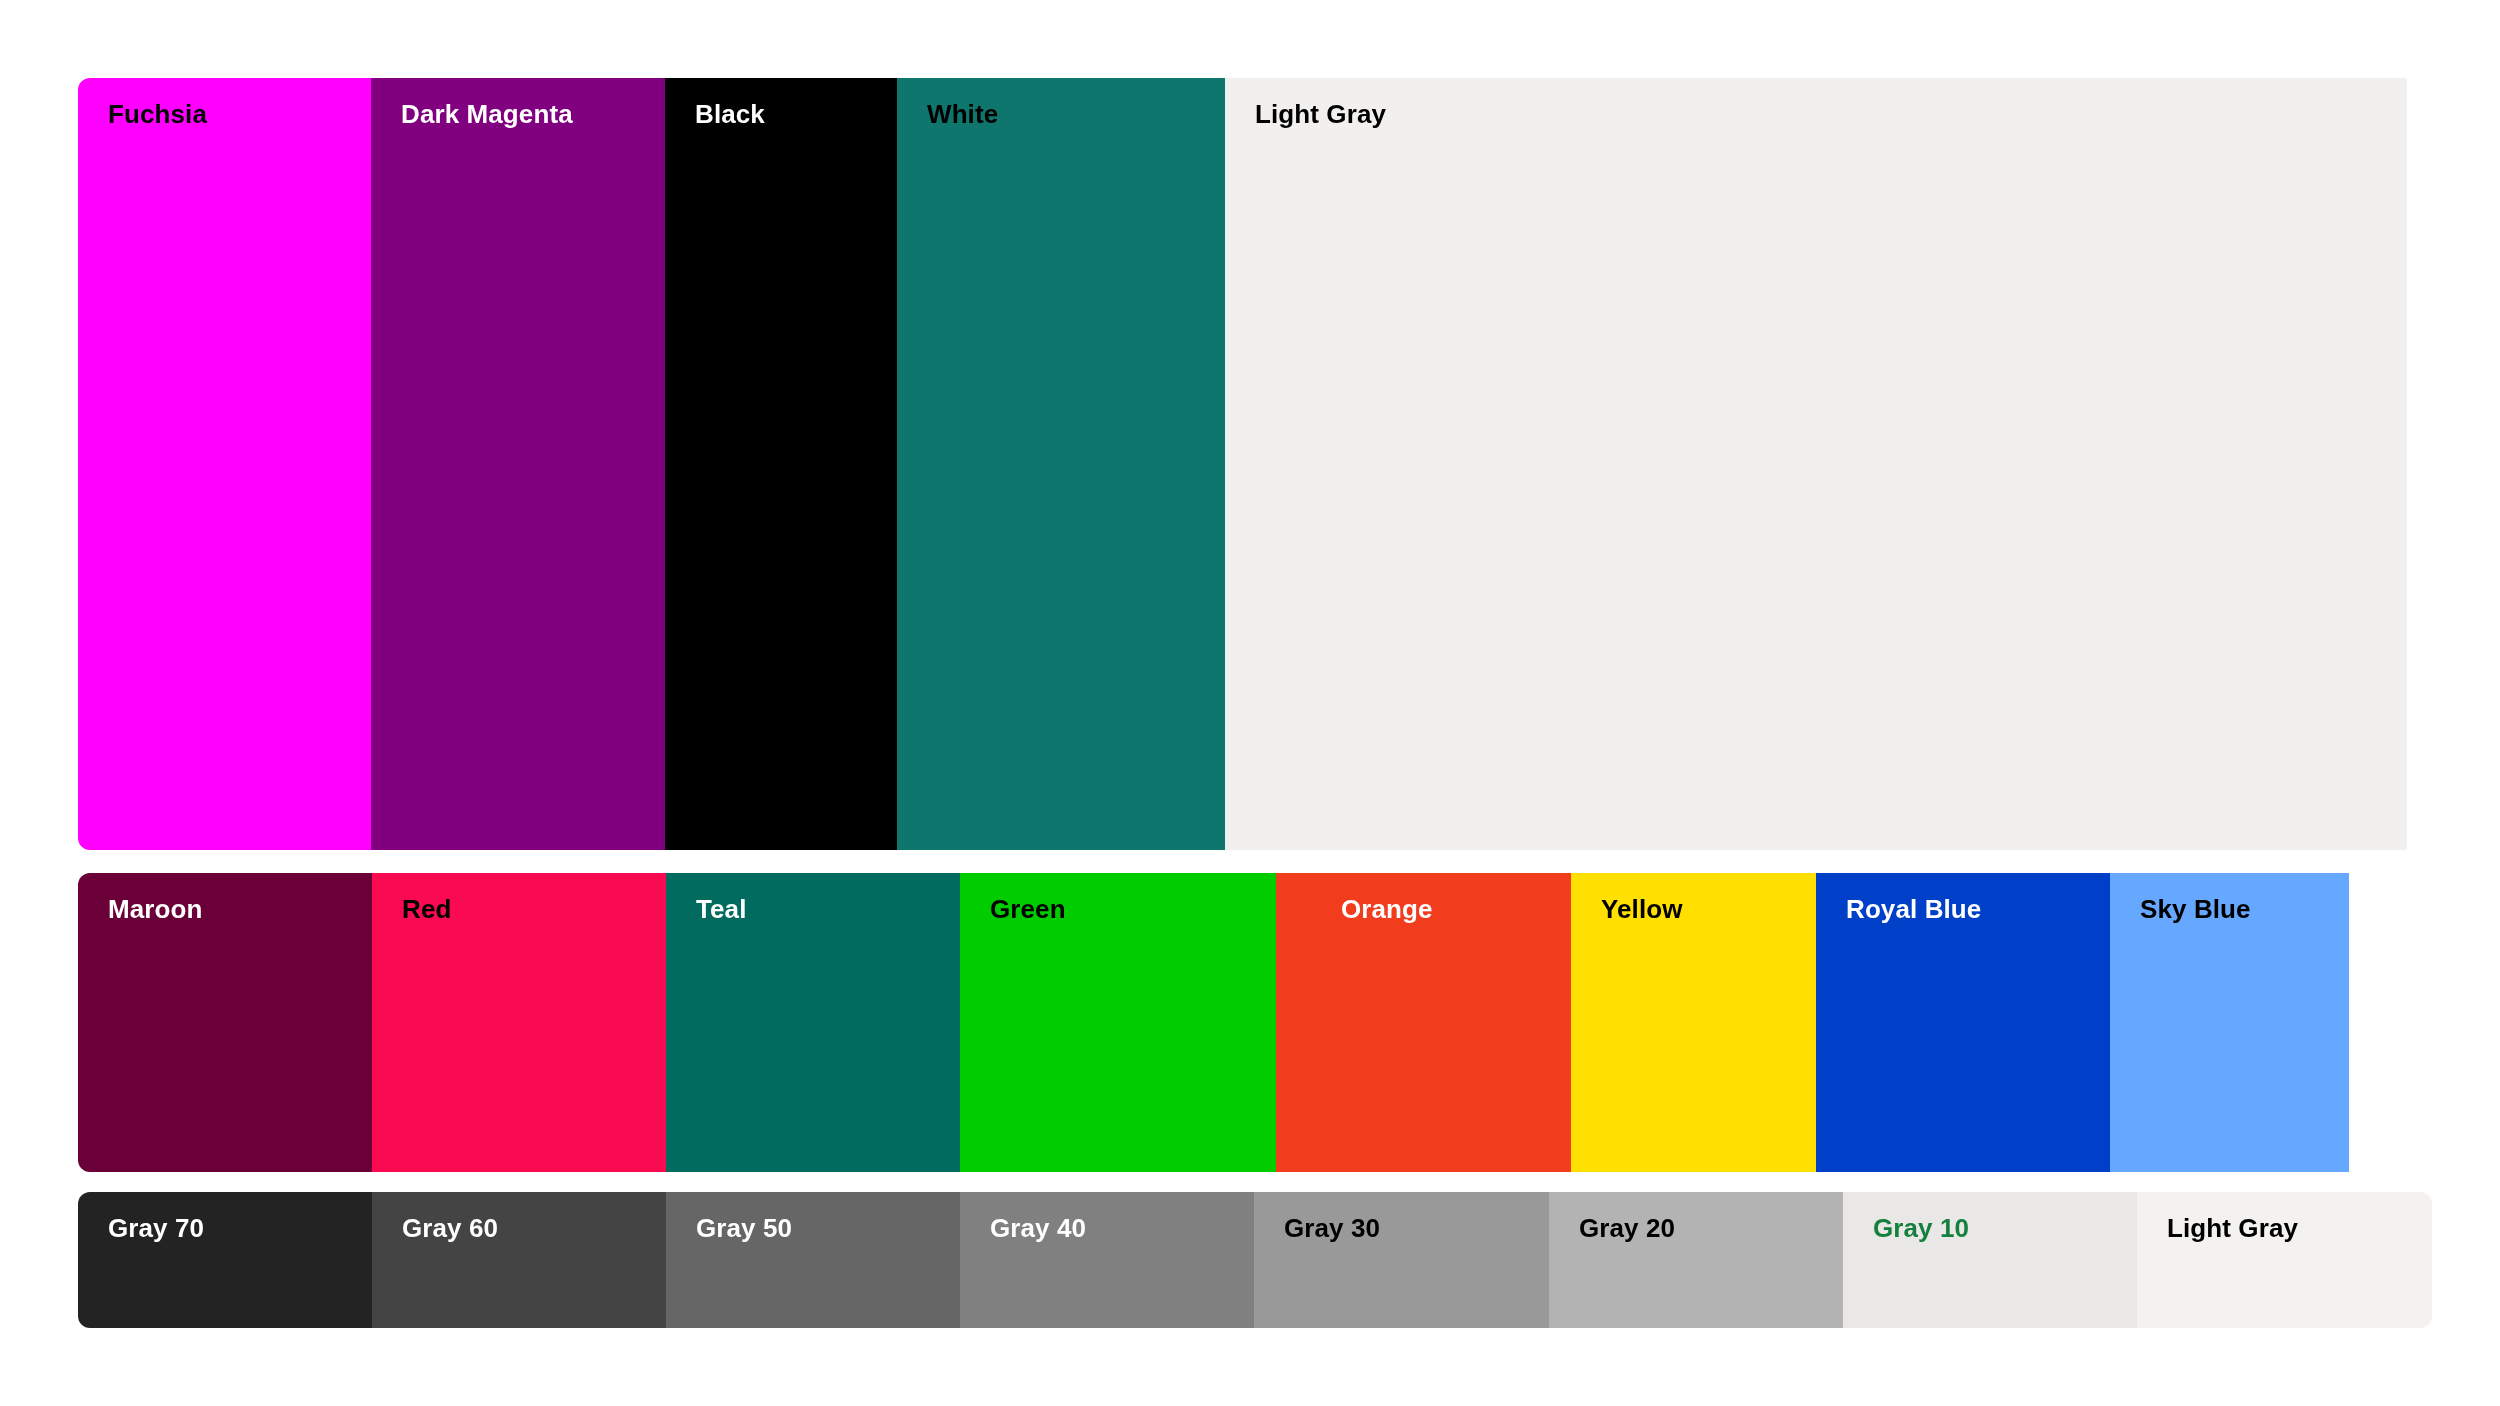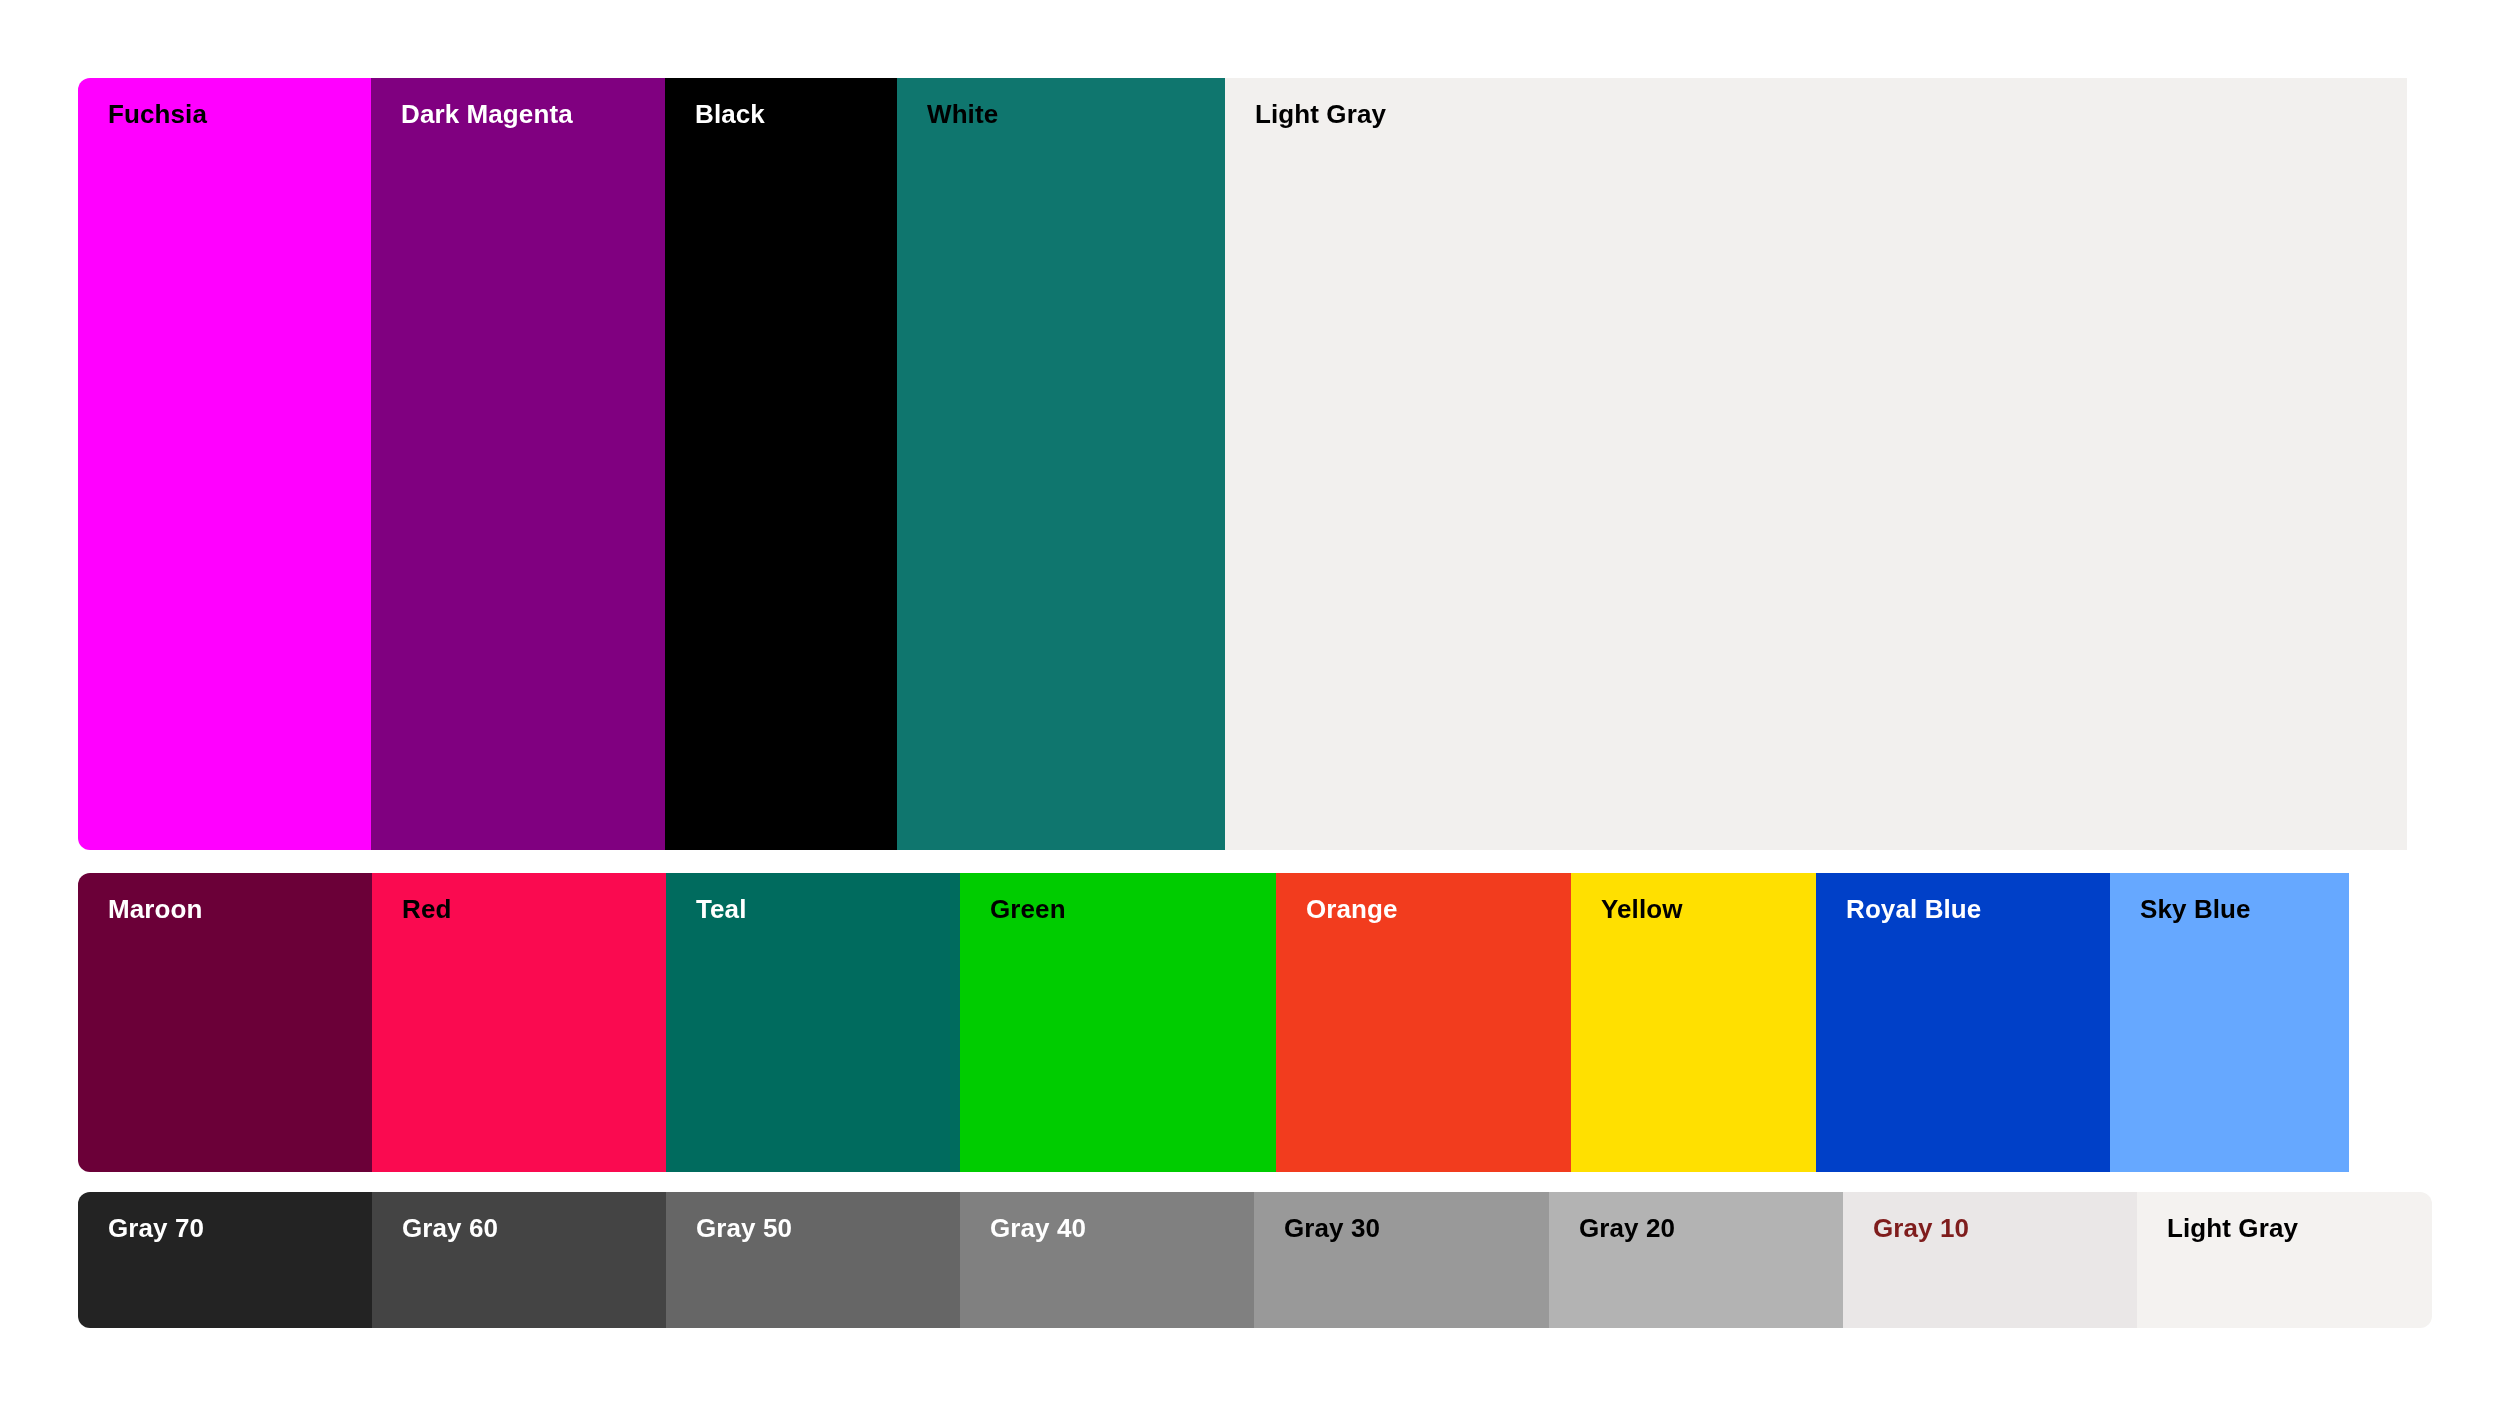--- a/index.html
+++ b/index.html
@@ -85,21 +85,21 @@
       <div class="swatch" style="background: rgb(250, 10, 80); width: 294px;">
         <span class="swatch-label" style="color: rgb(0, 0, 0);">Red</span>
       </div>
       <div class="swatch" style="background: rgb(0, 107, 94); width: 294px;">
         <span class="swatch-label" style="color: rgb(255, 255, 255);">Teal</span>
       </div>
       <div class="swatch" style="background: rgb(0, 204, 0); width: 316px;">
         <span class="swatch-label" style="color: rgb(0, 0, 0);">Green</span>
       </div>
       <div class="swatch" style="background: rgb(242, 60, 30); width: 295px;">
-        <span class="swatch-label" style="color: rgb(255, 255, 255);">Orange</span>
+        <span class="swatch-label" style="color: rgb(255, 255, 255); margin-left: 35px;">Orange</span>
       </div>
       <div class="swatch" style="background: rgb(255, 224, 0); width: 245px;">
         <span class="swatch-label" style="color: rgb(0, 0, 0);">Yellow</span>
       </div>
       <div class="swatch" style="background: rgb(0, 64, 200); width: 294px;">
         <span class="swatch-label" style="color: rgb(255, 255, 255);">Royal Blue</span>
       </div>
       <div class="swatch" style="background: rgb(102, 168, 255); width: 239px;">
         <span class="swatch-label" style="color: rgb(0, 0, 0);">Sky Blue</span>
       </div>
@@ -117,19 +117,19 @@
       <div class="swatch" style="background: rgb(128, 128, 128); width: 294px;">
         <span class="swatch-label" style="color: rgb(255, 255, 255);">Gray 40</span>
       </div>
       <div class="swatch" style="background: rgb(153, 153, 153); width: 295px;">
         <span class="swatch-label" style="color: rgb(0, 0, 0);">Gray 30</span>
       </div>
       <div class="swatch" style="background: rgb(179, 179, 179); width: 294px;">
         <span class="swatch-label" style="color: rgb(0, 0, 0);">Gray 20</span>
       </div>
       <div class="swatch" style="background: rgb(234, 231, 231); width: 294px;">
-        <span class="swatch-label" style="color: #7f1d1d;">Gray 10</span>
+        <span class="swatch-label" style="color: #15803d;">Gray 10</span>
       </div>
       <div class="swatch" style="background: rgb(244, 242, 240); width: 295px;">
         <span class="swatch-label" style="color: rgb(0, 0, 0);">Light Gray</span>
       </div>
     </div>
 </div>
 
 </body></html>

